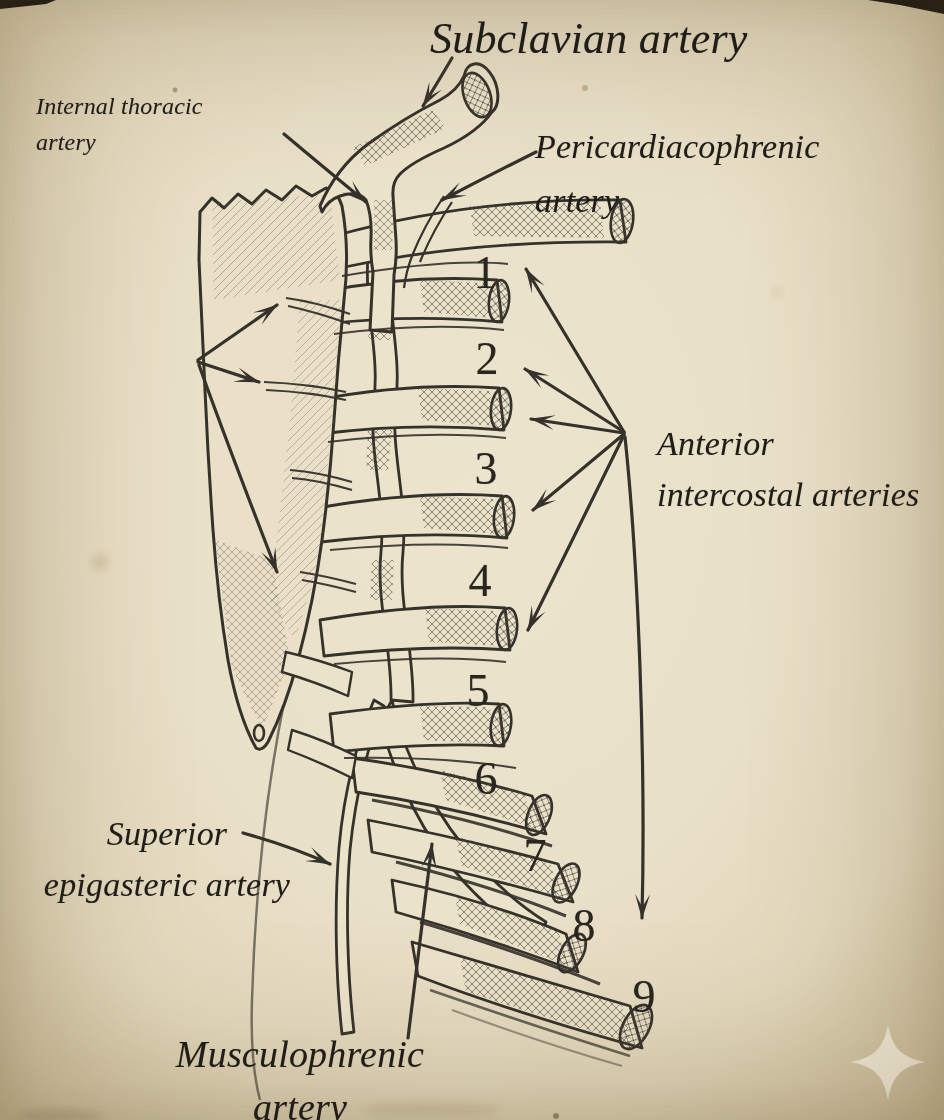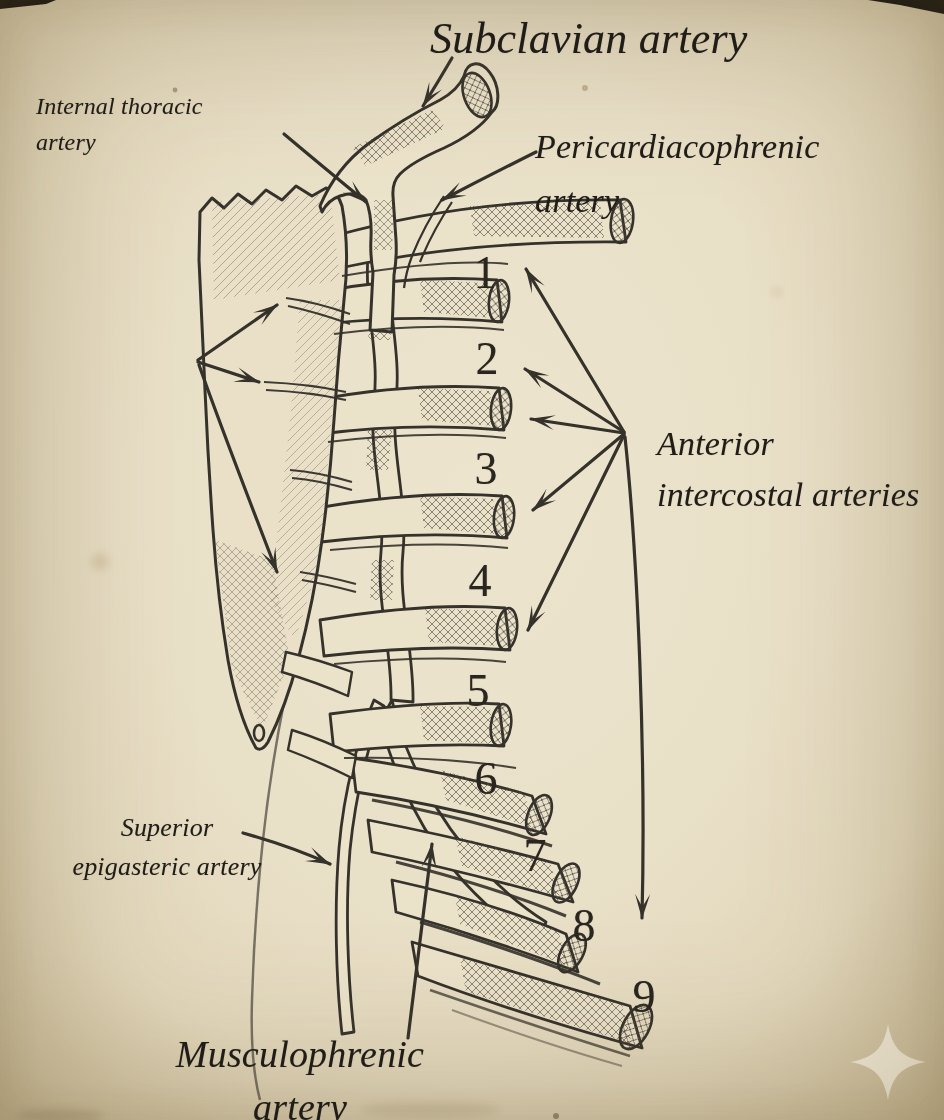--- a/index.html
+++ b/index.html
@@ -16,21 +16,21 @@
   .label{
     position:absolute;z-index:3;color:#201d18;font-style:italic;
     white-space:pre-line;line-height:1.5;letter-spacing:.2px;
     text-shadow:0 0 1px rgba(40,33,22,.25);
   }
   .lb-subclavian{left:430px;top:6px;font-size:44px;}
   .lb-internal{left:36px;top:88px;font-size:24px;text-align:left;}
   .lb-pericardio{left:535px;top:120px;width:348px;font-size:34px;line-height:1.6;}
   .lb-perforating{left:5px;top:324px;width:202px;font-size:35px;text-align:center;line-height:1.42;}
   .lb-anterior{left:632px;top:418px;font-size:34px;text-align:left;margin-left:25px;}
-  .lb-superior{left:16px;top:808px;width:302px;font-size:26px;text-align:center;}
+  .lb-superior{left:16px;top:808px;width:302px;font-size:34px;text-align:center;}
   .lb-musculo{left:148px;top:1028px;width:304px;font-size:38px;text-align:center;line-height:1.4;}
   .ribnum{
     position:absolute;z-index:3;color:#29251f;font-size:46px;font-style:normal;
     transform:translate(-50%,-50%);text-shadow:0 0 1px rgba(40,33,22,.3);
   }
 </style>
 </head>
 <body>
 
 <div class="stage">

